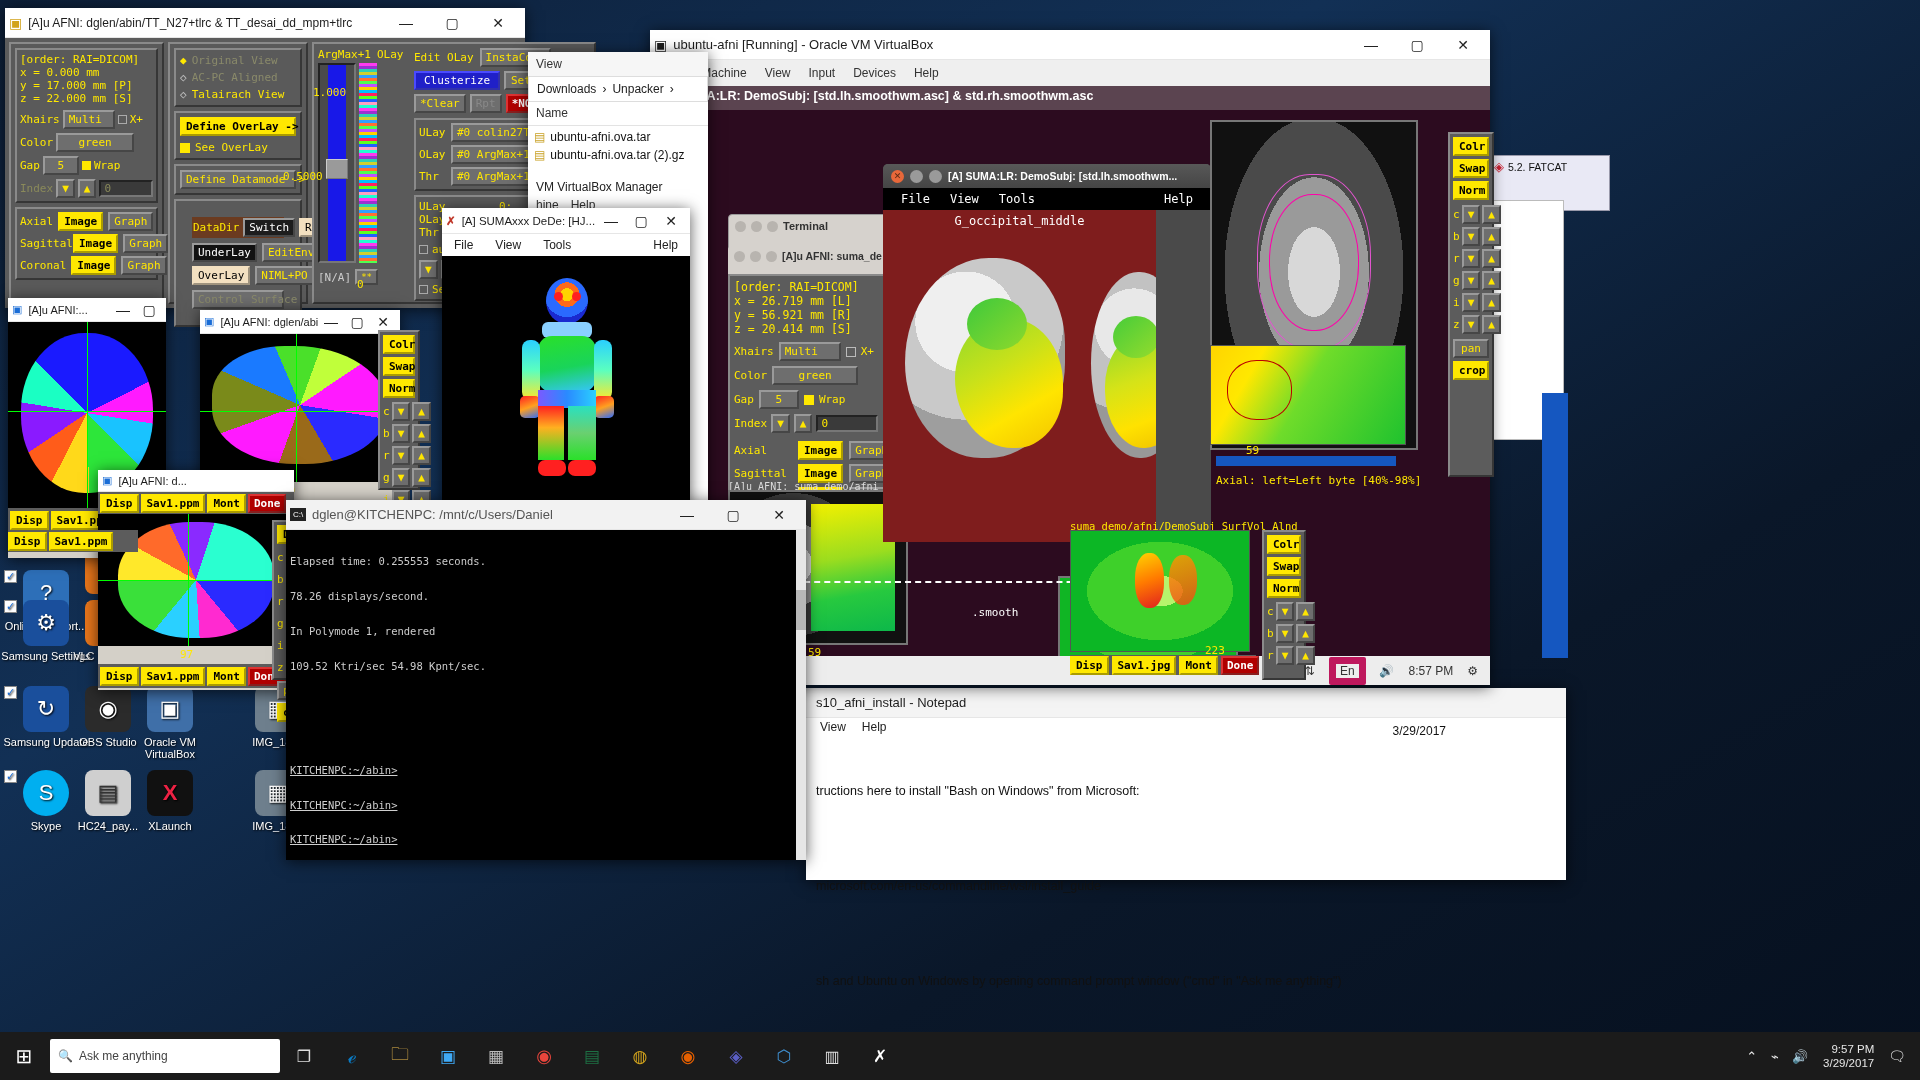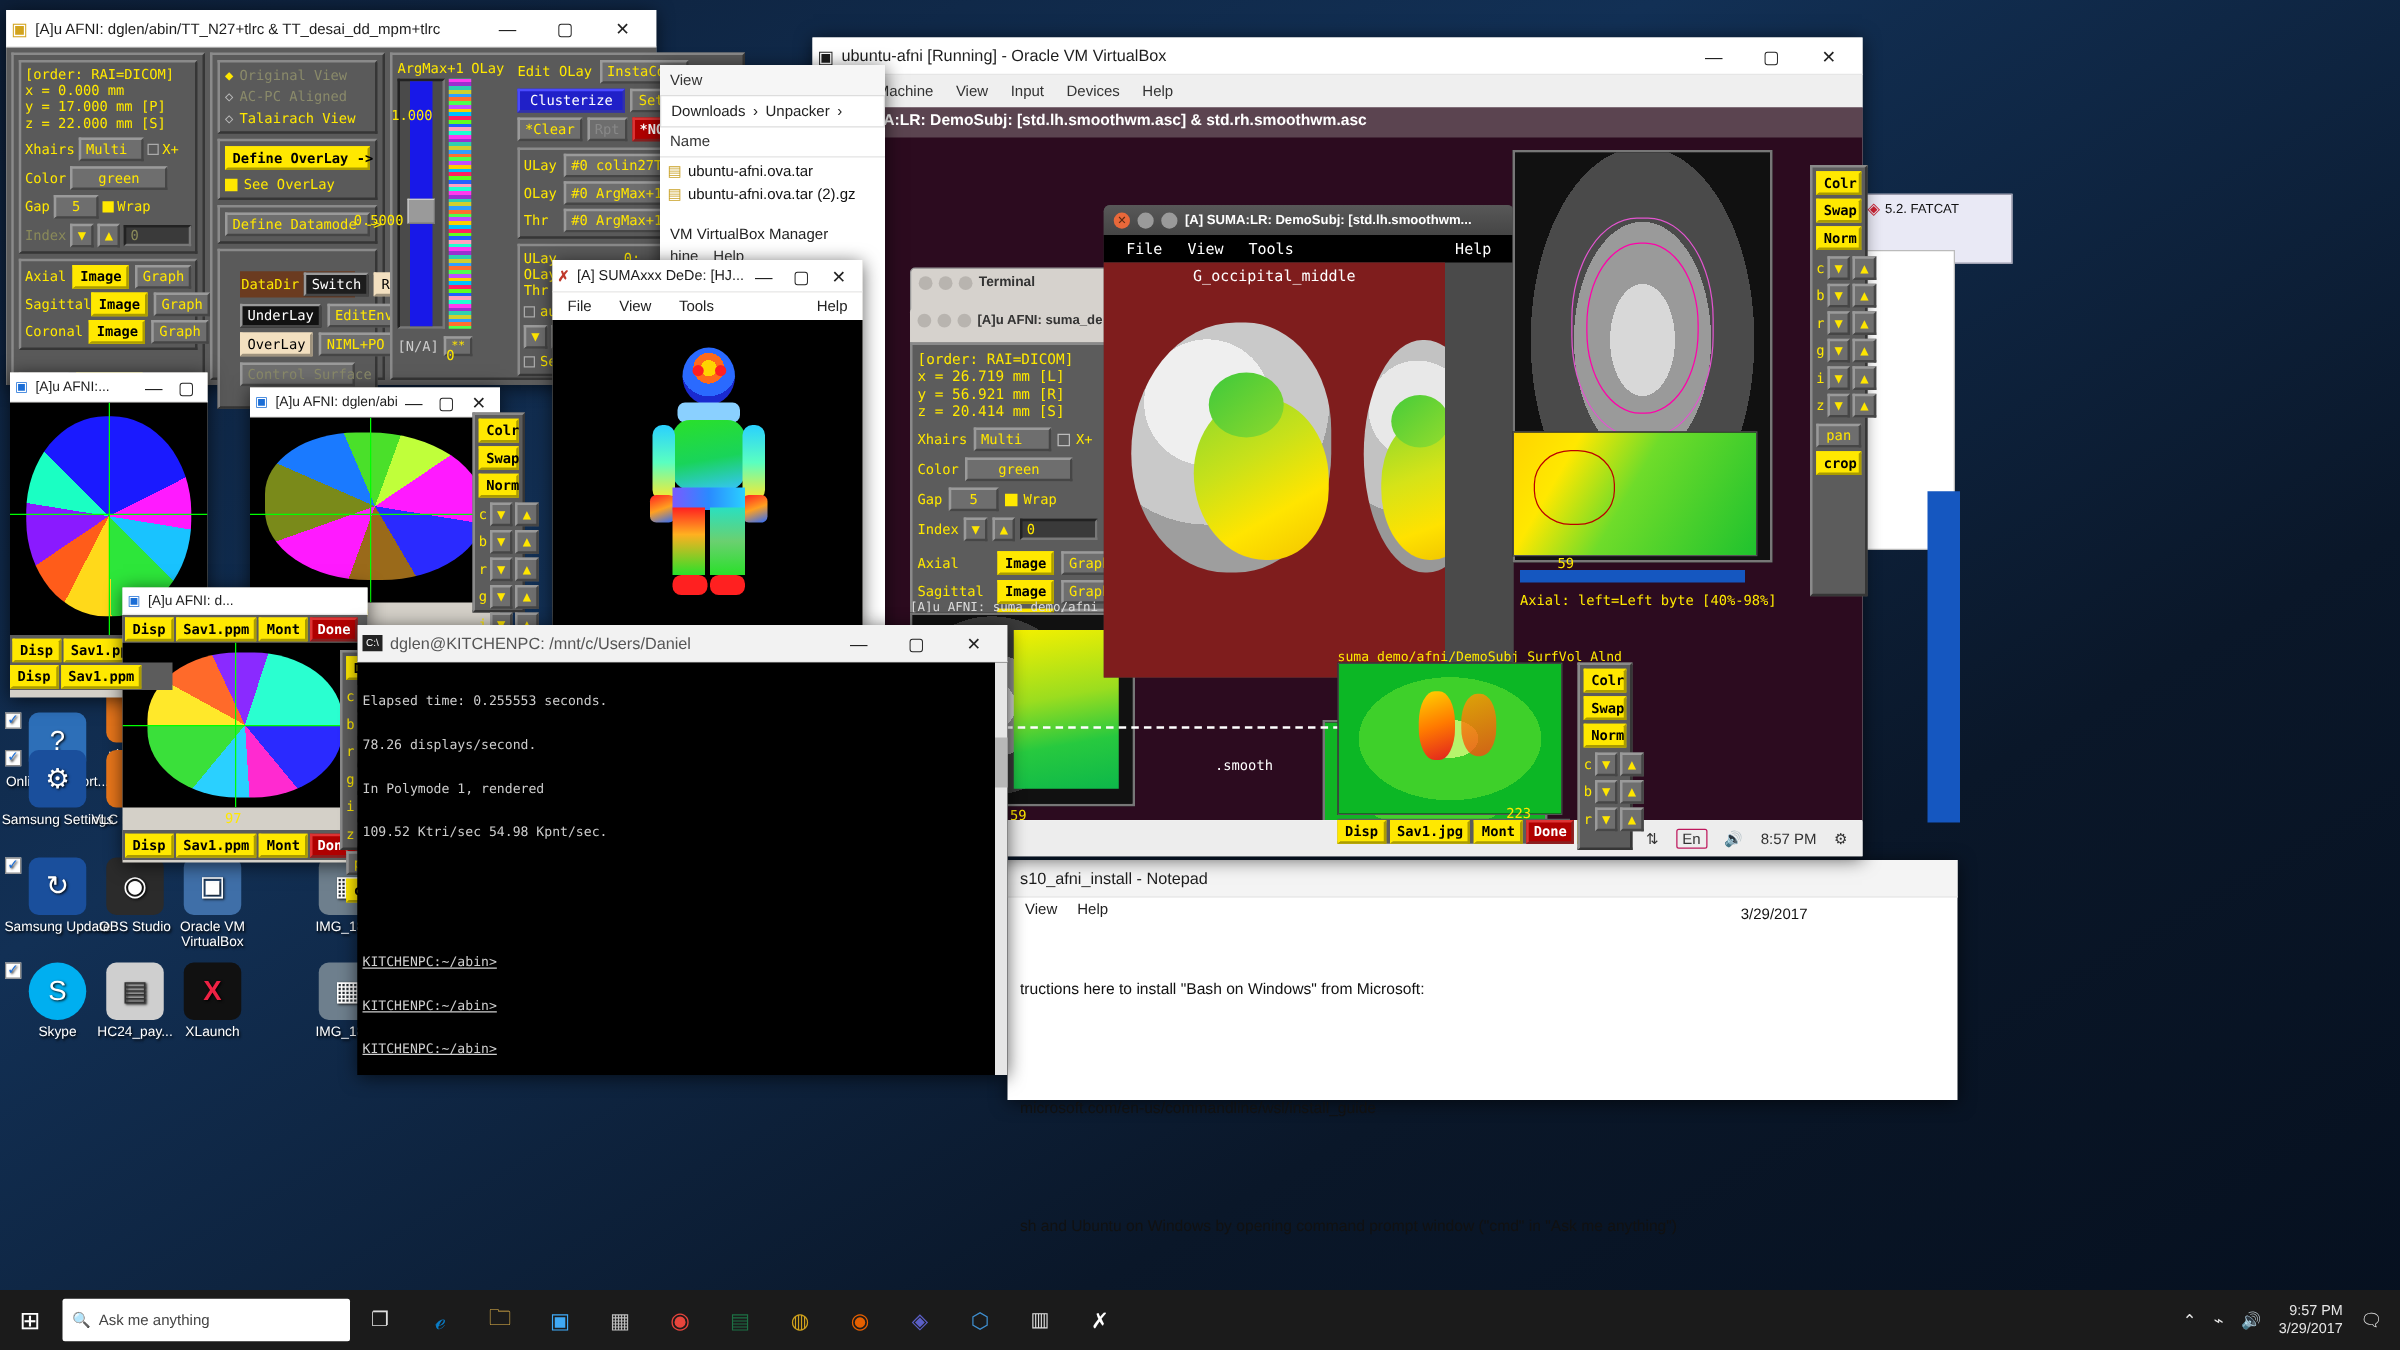--- a/index.html
+++ b/index.html
@@ -291,21 +291,21 @@
              background:linear-gradient(160deg,#ff9a00,#ef4a12);opacity:.8;"></div>
       </div>
       <div style="position:absolute;left:322px;top:520px;color:#fff;font-family:'DejaVu Sans Mono',monospace;font-size:11px;">.smooth</div>
 
       <div style="position:absolute;left:144px;top:495px;width:430px;height:1px;border-top:2px dashed #fff;"></div>
 
     </div>
 
     <div style="position:absolute;left:0;bottom:0;width:840px;height:28px;background:#ededed;display:flex;align-items:center;justify-content:flex-end;gap:14px;padding:0 12px;font-size:12px;color:#333;">
       <span>⇅</span>
-      <span style="border:1px solid #be185d;padding:0 4px;border-radius:2px;">En</span>
+      <span style="border:7px solid #be185d;padding:0 4px;border-radius:2px;">En</span>
       <span>🔊</span>
       <span>8:57 PM</span>
       <span>⚙</span>
     </div>
   </div>
 
   <div style="position:absolute;left:1210px;top:120px;width:208px;height:330px;background:#000;border:2px solid #777;overflow:hidden;">
     <div style="position:absolute;inset:0;background:radial-gradient(ellipse at 50% 46%, #d8d8d8 0 18%, #9a9a9a 18% 38%, #4a4a4a 38% 62%, #111 62% 100%);"></div>
     <div style="position:absolute;left:22%;top:16%;width:56%;height:54%;border:1.5px solid #e255cf;border-radius:46%;"></div>
     <div style="position:absolute;left:28%;top:22%;width:44%;height:42%;border:1.5px solid #f0a;border-radius:48%;"></div>

